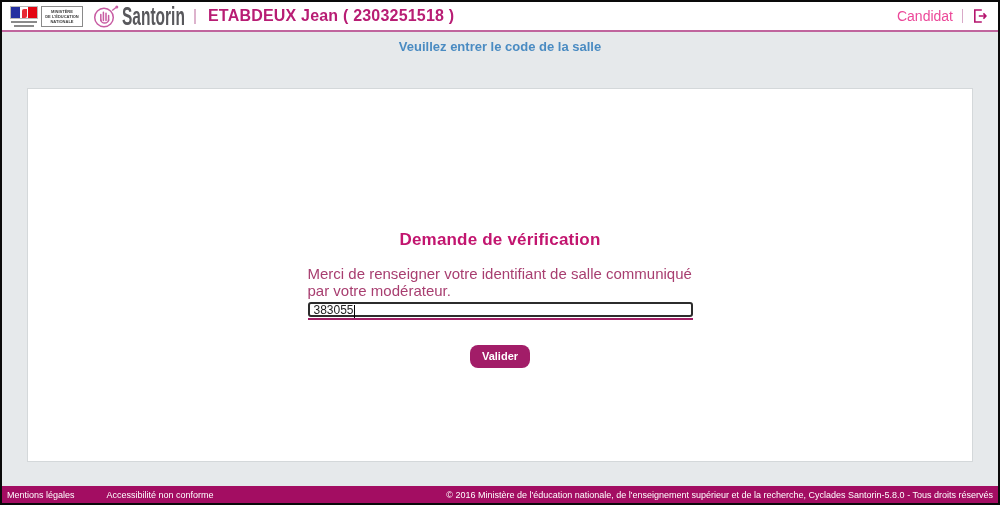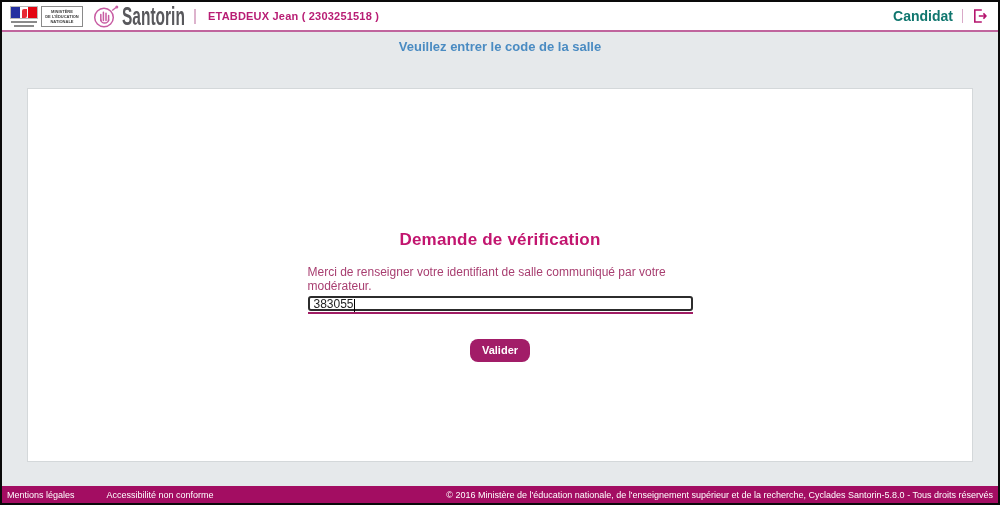--- a/index.html
+++ b/index.html
@@ -40,24 +40,24 @@
   }
   .santorin-logo { display: flex; align-items: center; }
   .santorin-icon { width: 27px; height: 25px; margin-right: 2px; }
   .app-name {
     display: inline-block; width: 62px; overflow: visible;
     font-size: 25px; font-weight: 600; color: #58585c;
     transform: scale(0.62, 1.02); transform-origin: left center;
     letter-spacing: 0px; white-space: nowrap; line-height: 1;
   }
   .v-divider { height: 15px; border-left: 2px solid #ddb3cd; margin: 0 12px 0 10px; }
-  .user-text { font-size: 11px; font-weight: bold; color: #b81d74; letter-spacing: .2px; }
+  .user-text { font-size: 16px; font-weight: bold; color: #b81d74; letter-spacing: .2px; }
 
   .topbar-right { display: flex; align-items: center; }
-  .role-link { font-size: 14px; color: #0f766e; font-weight: 700; cursor: pointer; }
+  .role-link { font-size: 14px; color: #ec4899; font-weight: 400; cursor: pointer; }
   .v-divider2 { height: 14px; border-left: 1px solid #d9a9c8; margin: 0 9px; }
   .logout-btn { width: 16px; height: 16px; cursor: pointer; display: flex; align-items: center; }
 
   
   .subtitle-band {
     height: 29px; display: flex; align-items: center; justify-content: center;
     background: #e6e9eb; flex: 0 0 auto;
   }
   .subtitle-text { font-size: 13px; font-weight: 600; color: #4a8bc2; }
 
@@ -66,21 +66,21 @@
   .card {
     width: 946px; height: 374px; margin: 27px auto 0;
     background: #ffffff; border: 1px solid #d4d8da;
   }
   .form-block { width: 385px; margin: 141px auto 0; }
   .form-title {
     text-align: center; font-size: 17px; font-weight: bold; color: #c2156f;
     margin-bottom: 15px; letter-spacing: .2px;
   }
   .form-instruction {
-    display: block; font-size: 12px; color: #a83e70; margin-bottom: 3px; font-weight: 500;
+    display: block; font-size: 15px; color: #a83e70; margin-bottom: 3px; font-weight: 500;
   }
   .input-wrap { position: relative; width: 100%; }
   .code-input {
     width: 100%; height: 15px; border: 2px solid #2c2c2c; border-radius: 3px;
     font-size: 12px; color: #222; padding: 0 4px;
     font-family: "Liberation Sans", sans-serif; outline: none; display: block;
   }
   .caret { position: absolute; left: 46px; top: 3px; width: 1px; height: 13px; background: #000; }
   .input-underline { height: 2px; background: #a01d64; margin-top: 1px; }
   .submit-btn {

